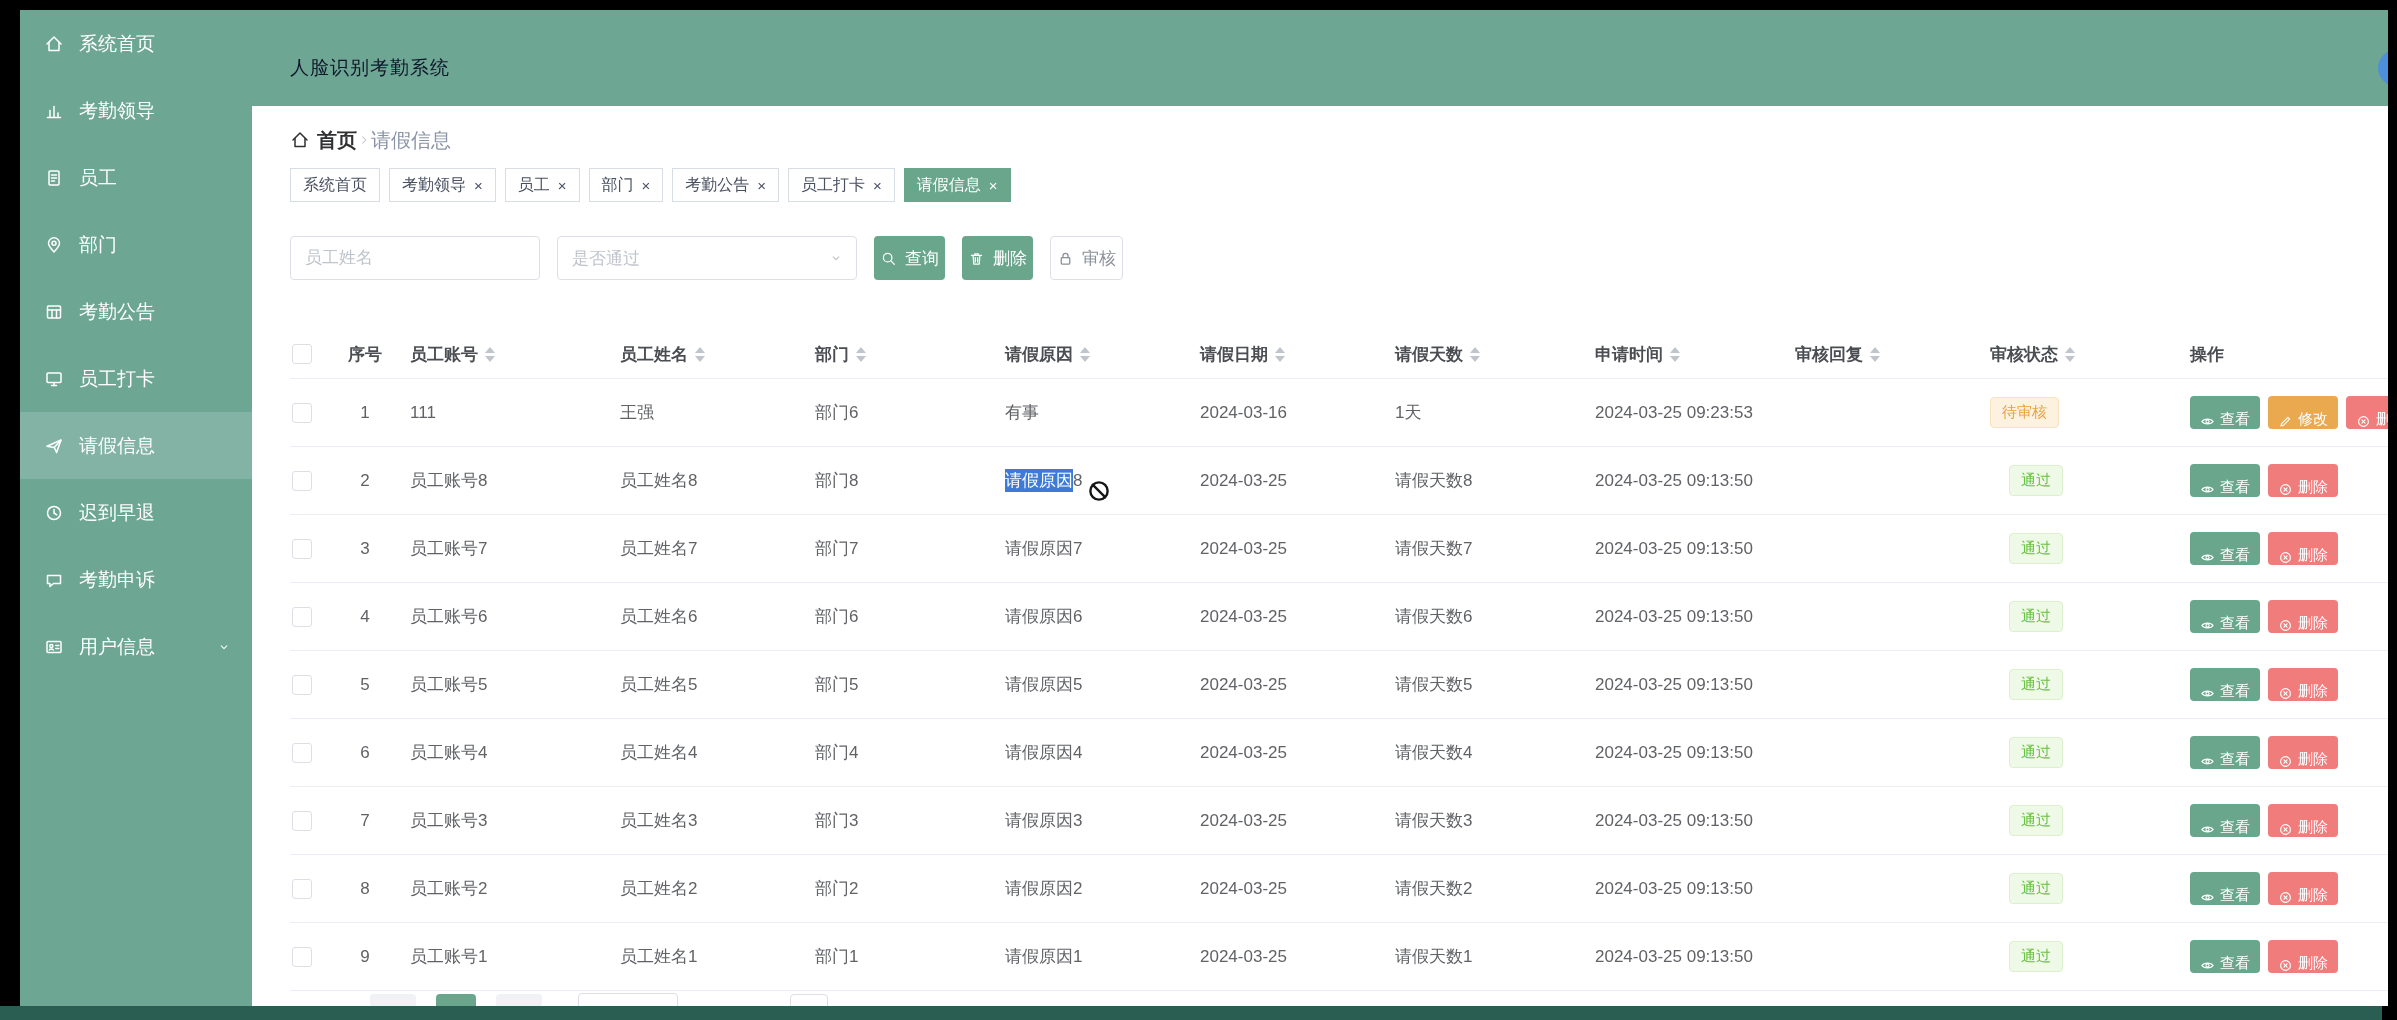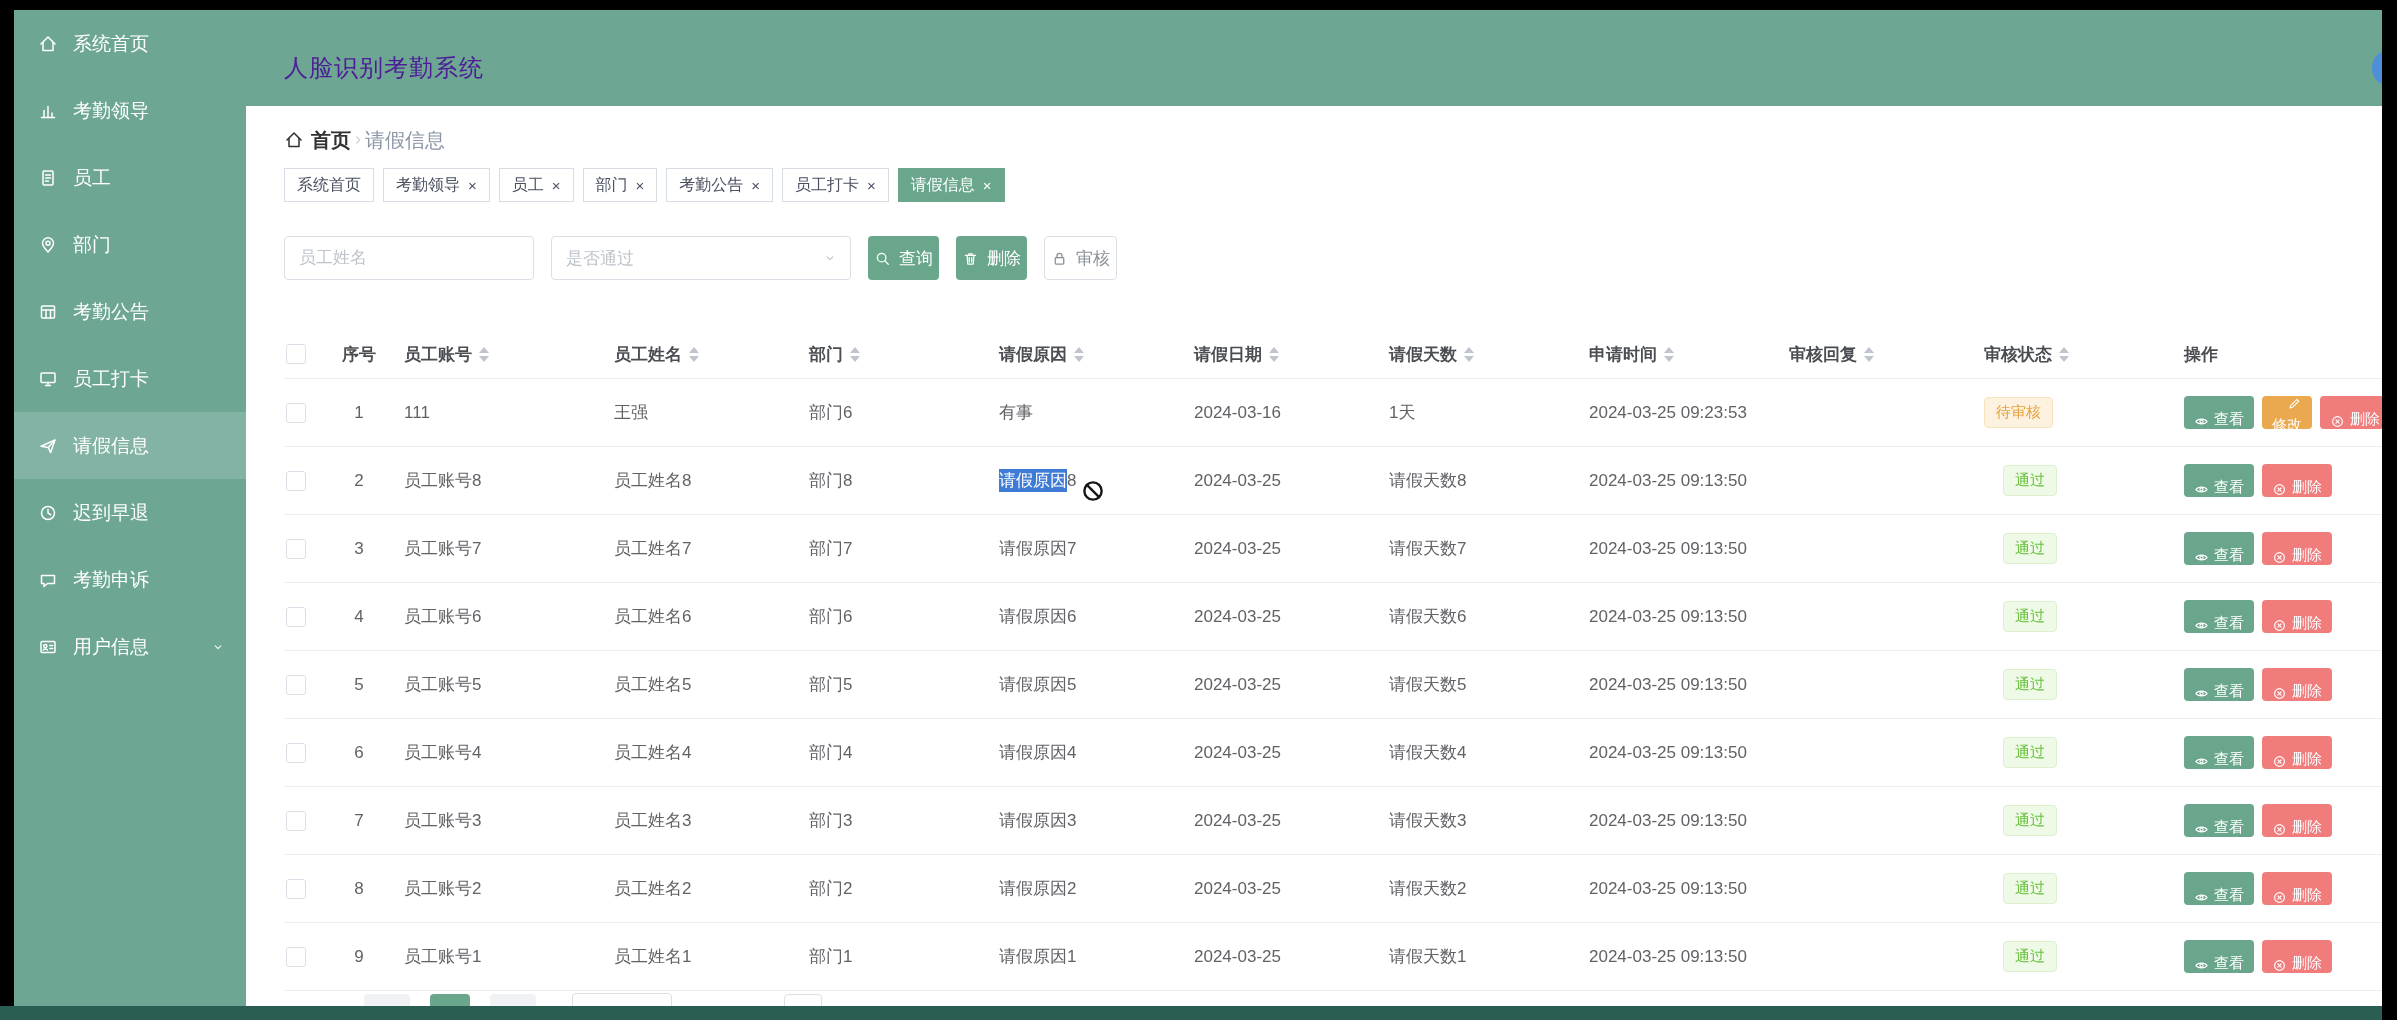--- a/index.html
+++ b/index.html
@@ -5,31 +5,31 @@
   :root{
     --teal:#6EA694; --primary:#69A68C; --edit:#EBA94F; --danger:#F17C7C;
     --pending:#E6A23C; --approved:#67C23A; --selection:#3E7BD6;
     --avatar:#4E8FD9; --bottombar:#2B5E53;
   }
   html,body{margin:0;padding:0;}
   body{
     width:2397px;height:1020px;position:relative;background:#000;overflow:hidden;
     font-family:"Liberation Sans","DejaVu Sans",sans-serif;
   }
-  .app{position:absolute;left:14px;top:10px;width:2368px;height:996px;background:#fff;overflow:hidden;}
+  .app{position:absolute;left:20px;top:10px;width:2368px;height:996px;background:#fff;overflow:hidden;}
   
   .sidebar{position:absolute;left:0;top:0;width:232px;height:100%;background:var(--teal);}
   .sb-item{height:67px;display:flex;align-items:center;gap:15px;padding-left:24px;color:#fff;font-size:19px;cursor:pointer;}
   .sb-item.active{background:rgba(255,255,255,0.15);}
   .sb-label{white-space:nowrap;}
   .sb-caret{margin-left:auto;margin-right:20px;opacity:.9;}
   
   .main{position:absolute;left:232px;top:0;right:0;height:100%;background:#fff;}
   .header{height:96px;background:var(--teal);display:flex;align-items:center;padding-left:38px;position:relative;}
-  .header-title{color:#4c1d95;font-size:24px;letter-spacing:1px;margin-top:20px;}
+  .header-title{color:#0f172a;font-size:19px;letter-spacing:1px;margin-top:20px;}
   .avatar{position:absolute;right:-26px;top:40px;width:36px;height:36px;border-radius:50%;background:var(--avatar);}
   .content{padding:16px 0 0 38px;position:relative;}
   
   .bc{display:flex;align-items:center;height:36px;}
   .bc-home{display:flex;align-items:center;gap:7px;font-size:20px;font-weight:700;color:#303133;}
   .bc-sep{display:flex;color:#C0C4CC;}
   .bc-current{font-size:20px;color:#8A94A6;}
   
   .tabs{display:flex;gap:9px;margin-top:10px;}
   .tab{height:32px;display:flex;align-items:center;gap:8px;padding:0 12px;border:1px solid #D8DCE5;background:#fff;color:#495060;font-size:16px;cursor:pointer;white-space:nowrap;}
@@ -58,21 +58,21 @@
   .cb{width:18px;height:18px;border:1px solid #DCDFE6;border-radius:3px;background:#fff;flex:none;cursor:pointer;}
   .caret{display:inline-flex;flex-direction:column;gap:3px;margin-left:7px;}
   .caret i{width:0;height:0;border-left:5px solid transparent;border-right:5px solid transparent;}
   .caret .up{border-bottom:6px solid #C0C4CC;}
   .caret .down{border-top:6px solid #C0C4CC;}
   .badge{font-size:15px;padding:5px 11px;border-radius:4px;border:1px solid transparent;white-space:nowrap;text-align:center;}
   .badge.pending{color:var(--pending);background:#FDF2DF;border-color:#F8E3BE;}
   .badge.approved{color:var(--approved);background:#EFF9E8;border-color:#DDF0CC;margin-left:19px;}
   .abtn{height:33px;border:none;border-radius:4px;color:#fff;display:inline-flex;align-items:flex-end;gap:5px;font-size:15px;padding:0 10px;cursor:pointer;white-space:nowrap;font-family:Liberation Serif, serif;}
   .abtn.view{background:var(--primary);}
-  .abtn.edit{background:var(--edit);flex-direction:column;}
+  .abtn.edit{background:var(--edit);}
   .abtn.delete{background:var(--danger);}
   .sel{background:var(--selection);color:#fff;}
   .no-drop{position:absolute;left:92px;top:10px;color:#161616;}
   
   .pagination{position:absolute;left:118px;top:983px;display:flex;align-items:center;gap:20px;}
   .pg-btn{min-width:46px;height:40px;background:#F0F2F5;border-radius:4px;display:flex;align-items:center;justify-content:center;font-size:17px;color:#606266;cursor:pointer;}
   .pg-btn.active{background:var(--primary);color:#fff;min-width:40px;}
   .pg-select{width:98px;height:40px;margin-left:16px;border:1px solid #DCDFE6;border-radius:4px;background:#fff;display:flex;align-items:center;justify-content:center;gap:6px;font-size:15px;color:#606266;cursor:pointer;}
   .pg-jump{width:38px;height:40px;margin-left:92px;border:1px solid #DCDFE6;border-radius:4px;background:#fff;box-sizing:border-box;}
   

